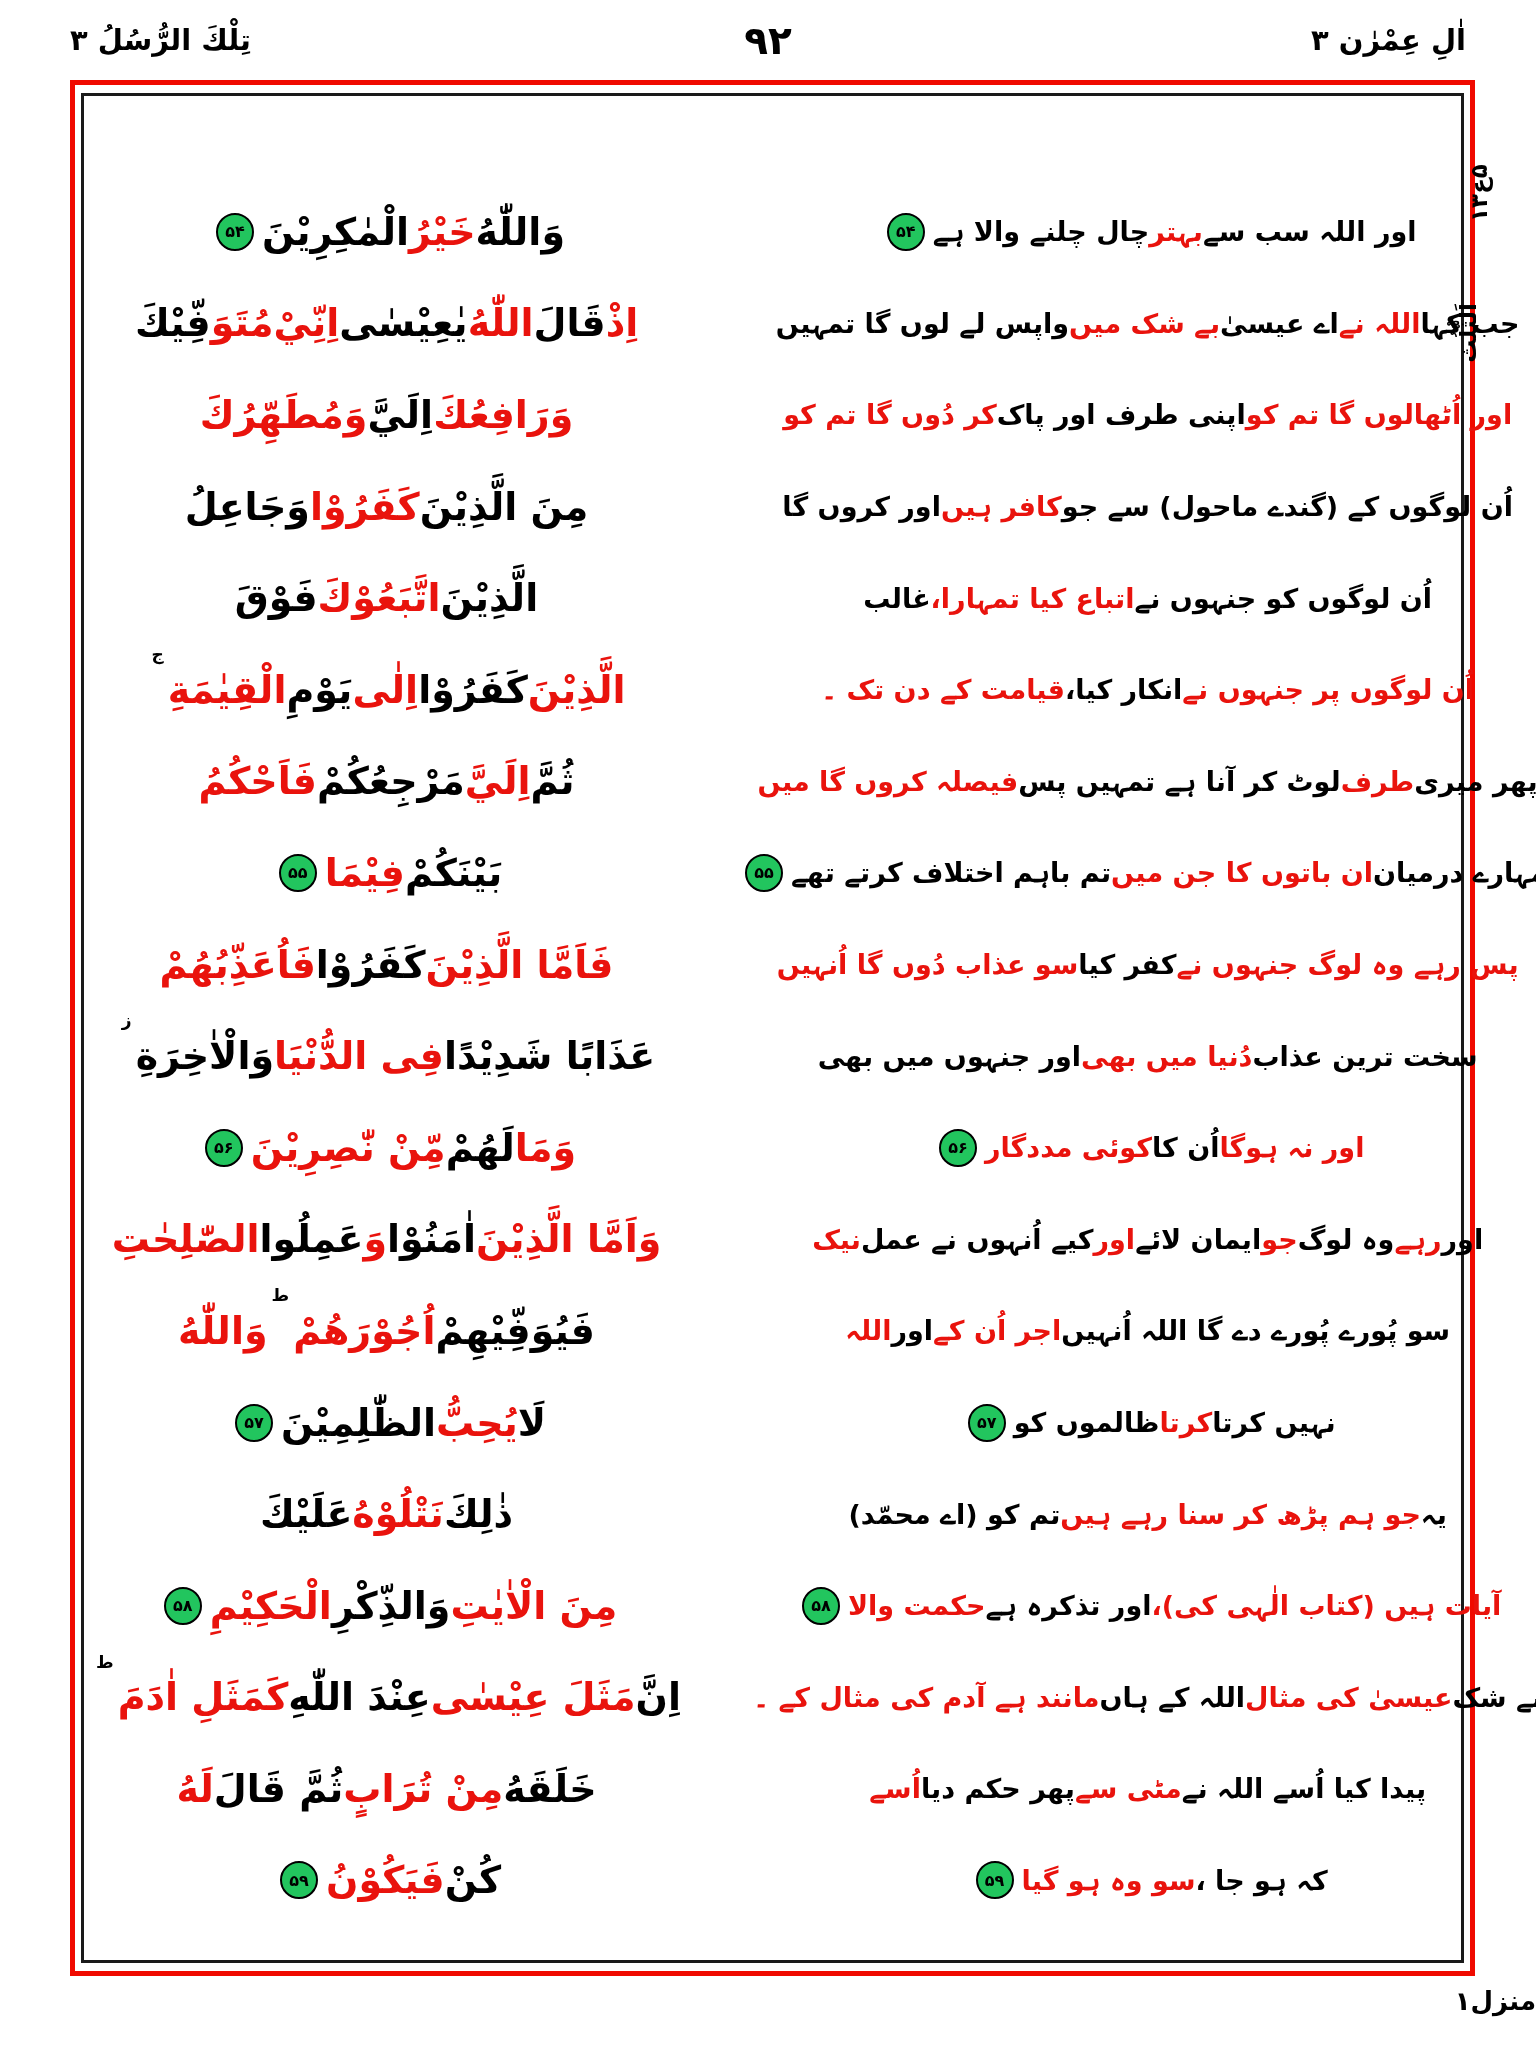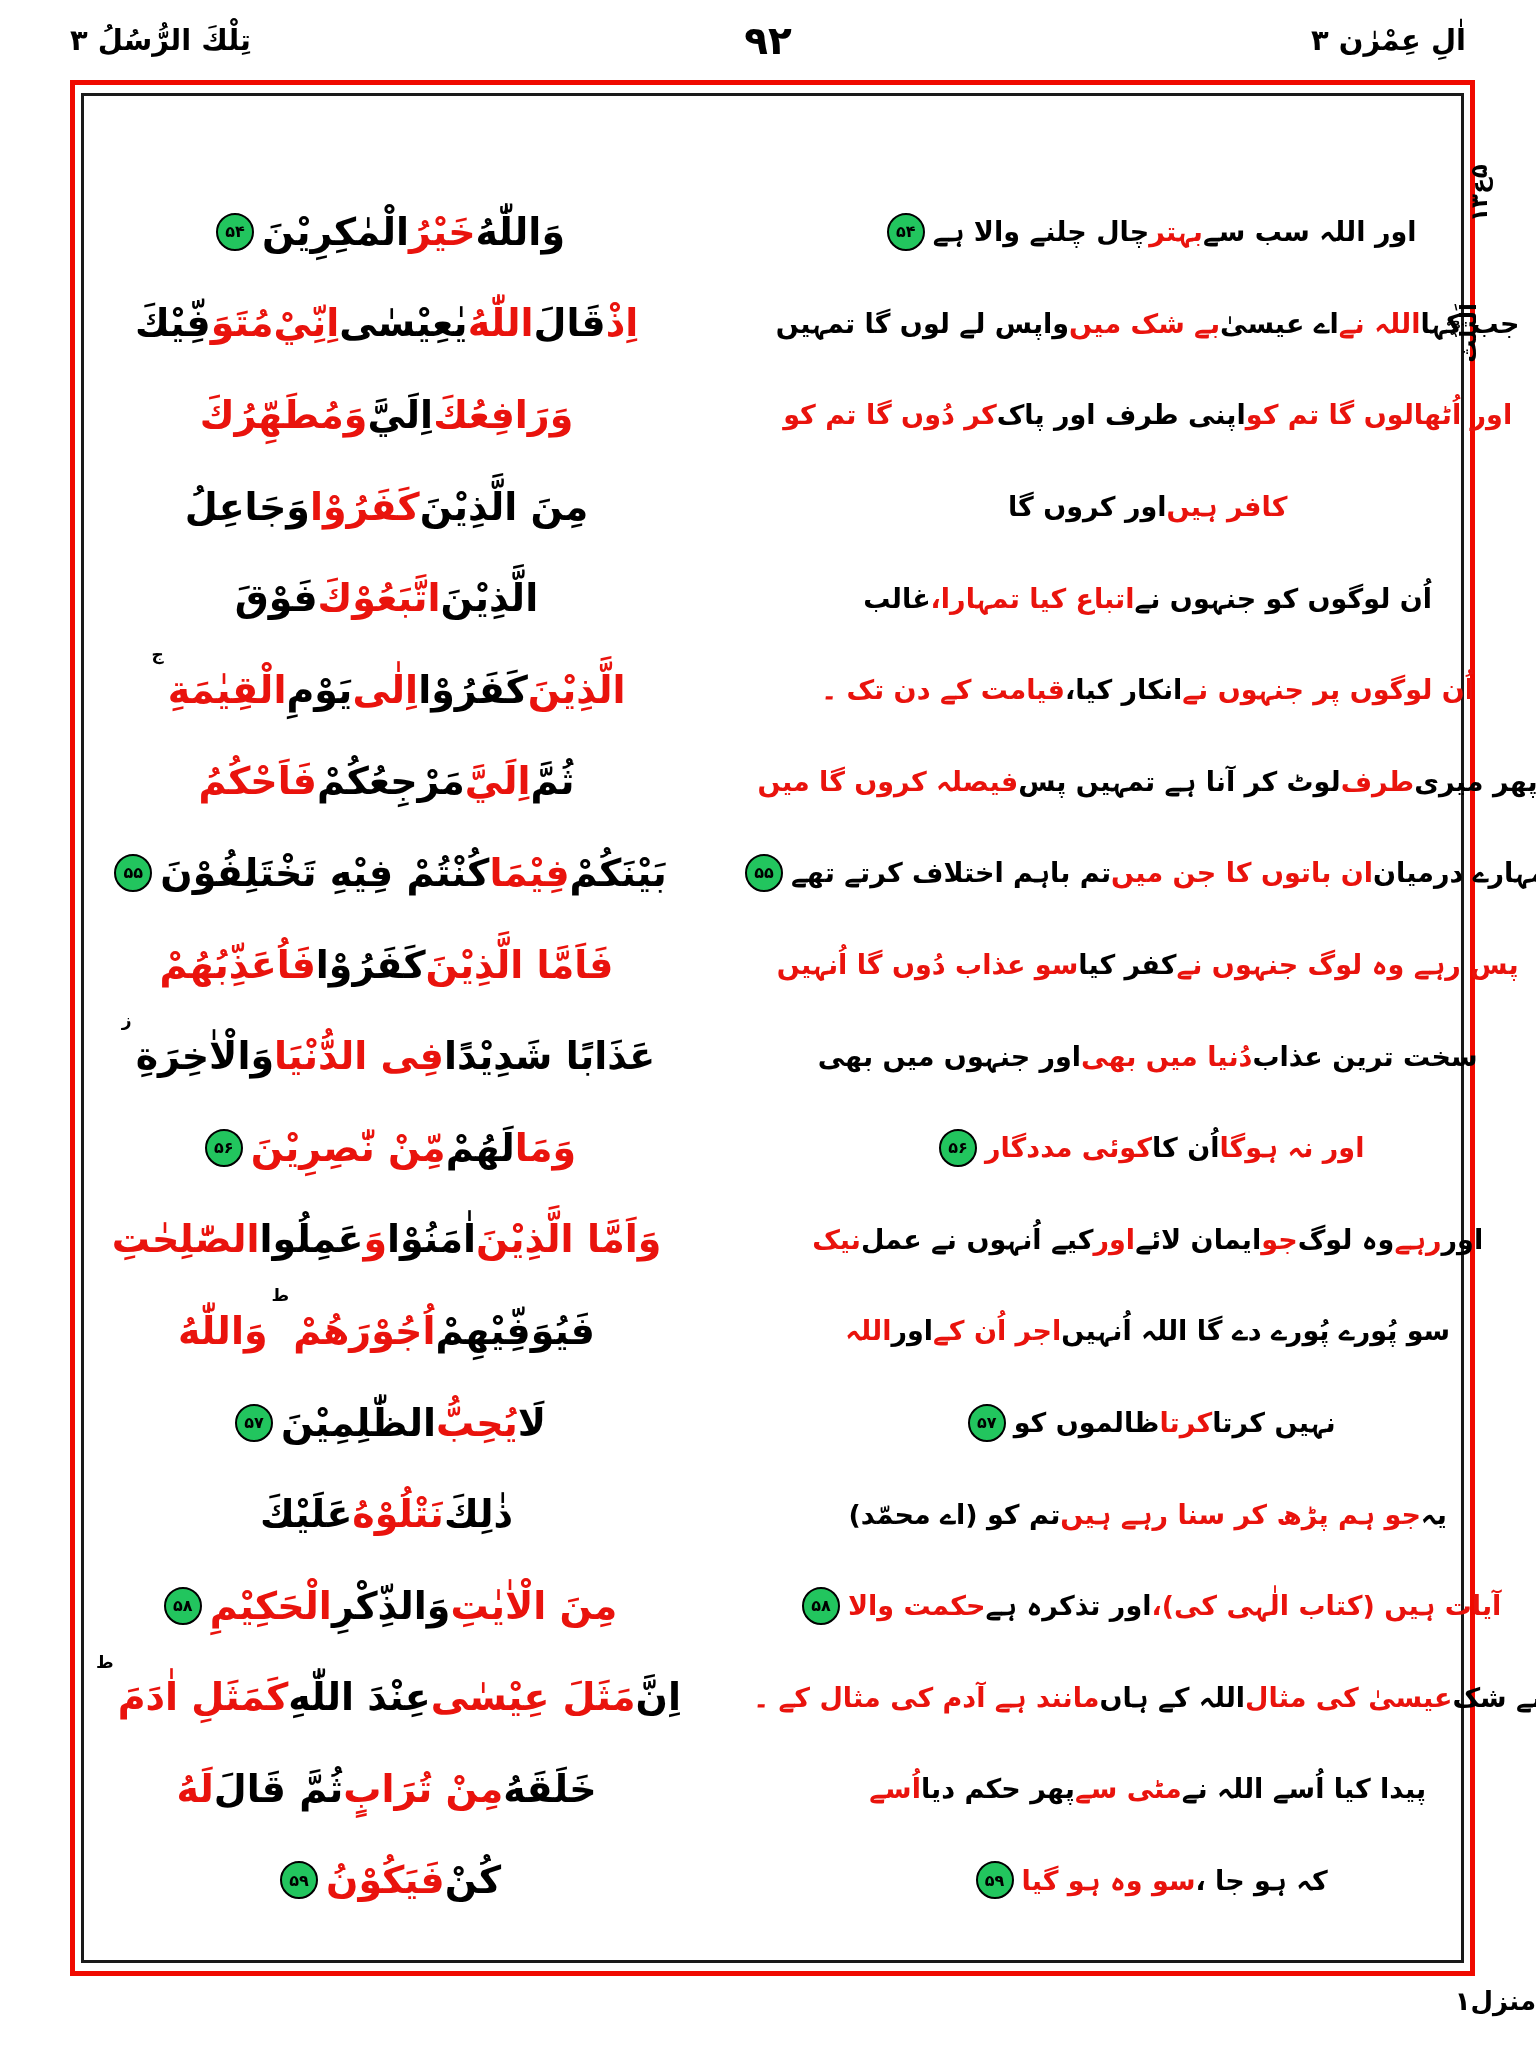--- a/index.html
+++ b/index.html
@@ -102,21 +102,20 @@
       </div>
       <div class="row" dir="rtl">
         <span class="seg-k">ثُمَّ </span>
         <span class="seg-r">اِلَيَّ </span>
         <span class="seg-k">مَرْجِعُكُمْ </span>
         <span class="seg-r">فَاَحْكُمُ</span>
       </div>
       <div class="row" dir="rtl">
         <span class="seg-k">بَيْنَكُمْ </span>
         <span class="seg-r">فِيْمَا </span>
-        <span class="seg-k">كُنْتُمْ فِيْهِ تَخْتَلِفُوْنَ</span>
         <span class="vnum">۵۵</span>
       </div>
       <div class="row" dir="rtl">
         <span class="seg-r">فَاَمَّا الَّذِيْنَ </span>
         <span class="seg-k">كَفَرُوْا </span>
         <span class="seg-r">فَاُعَذِّبُهُمْ</span>
       </div>
       <div class="row" dir="rtl">
         <span class="seg-k">عَذَابًا شَدِيْدًا </span>
         <span class="seg-r">فِى الدُّنْيَا </span>
@@ -192,20 +191,21 @@
         <span class="seg-k">اے عیسیٰ </span>
         <span class="seg-r">بے شک میں </span>
         <span class="seg-k">واپس لے لوں گا تمہیں</span>
       </div>
       <div class="row" dir="rtl">
         <span class="seg-r">اور اُٹھالوں گا تم کو </span>
         <span class="seg-k">اپنی طرف اور پاک </span>
         <span class="seg-r">کر دُوں گا تم کو</span>
       </div>
       <div class="row" dir="rtl">
+        <span class="seg-k">اُن لوگوں کے (گندے ماحول) سے جو </span>
         <span class="seg-r">کافر ہیں </span>
         <span class="seg-k">اور کروں گا</span>
       </div>
       <div class="row" dir="rtl">
         <span class="seg-k">اُن لوگوں کو جنہوں نے </span>
         <span class="seg-r">اتباع کیا تمہارا، </span>
         <span class="seg-k">غالب</span>
       </div>
       <div class="row" dir="rtl">
         <span class="seg-r">اُن لوگوں پر جنہوں نے </span>

